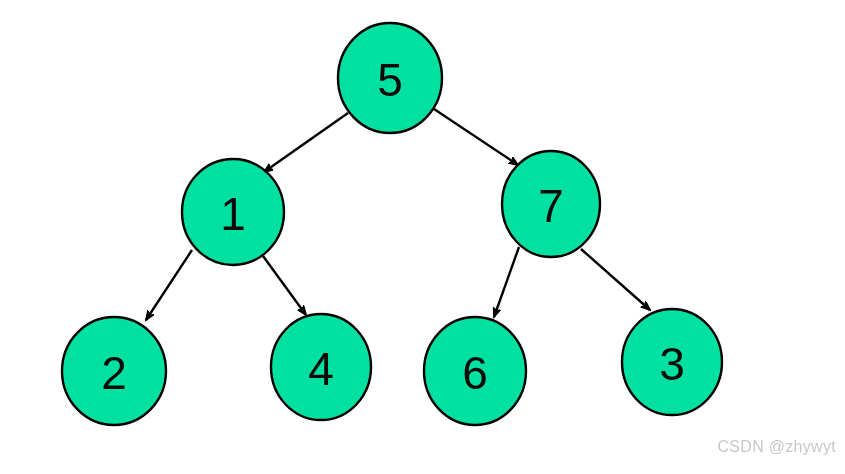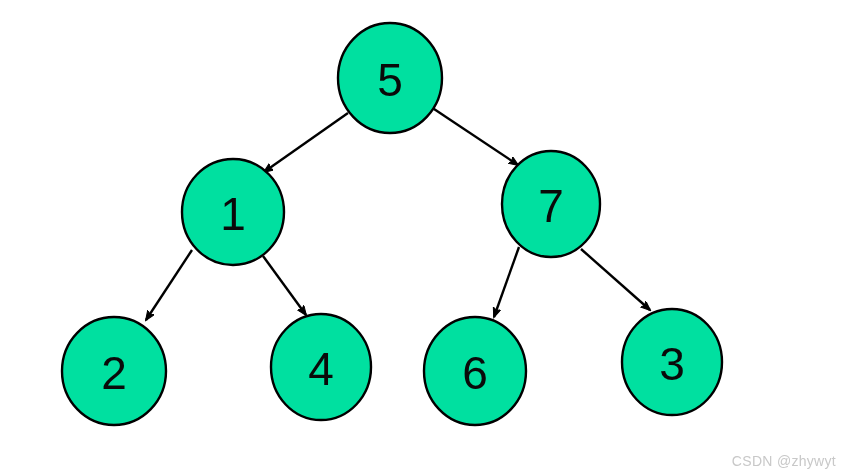--- a/index.html
+++ b/index.html
@@ -43,23 +43,23 @@
     fill: none;
   }
   .edge-head {
     fill: #000000;
     stroke: #000000;
     stroke-width: 1;
   }
   #watermark {
     position: absolute;
     right: 9px;
-    bottom: 5px;
+    bottom: 18px;
     font-family: "Liberation Sans", sans-serif;
-    font-size: 14px;
+    font-size: 16px;
     color: #c8c8c8;
     letter-spacing: 0.3px;
     white-space: nowrap;
     -webkit-user-select: none;
     user-select: none;
     text-align: center;
   }
 </style>
 </head>
 <body>

